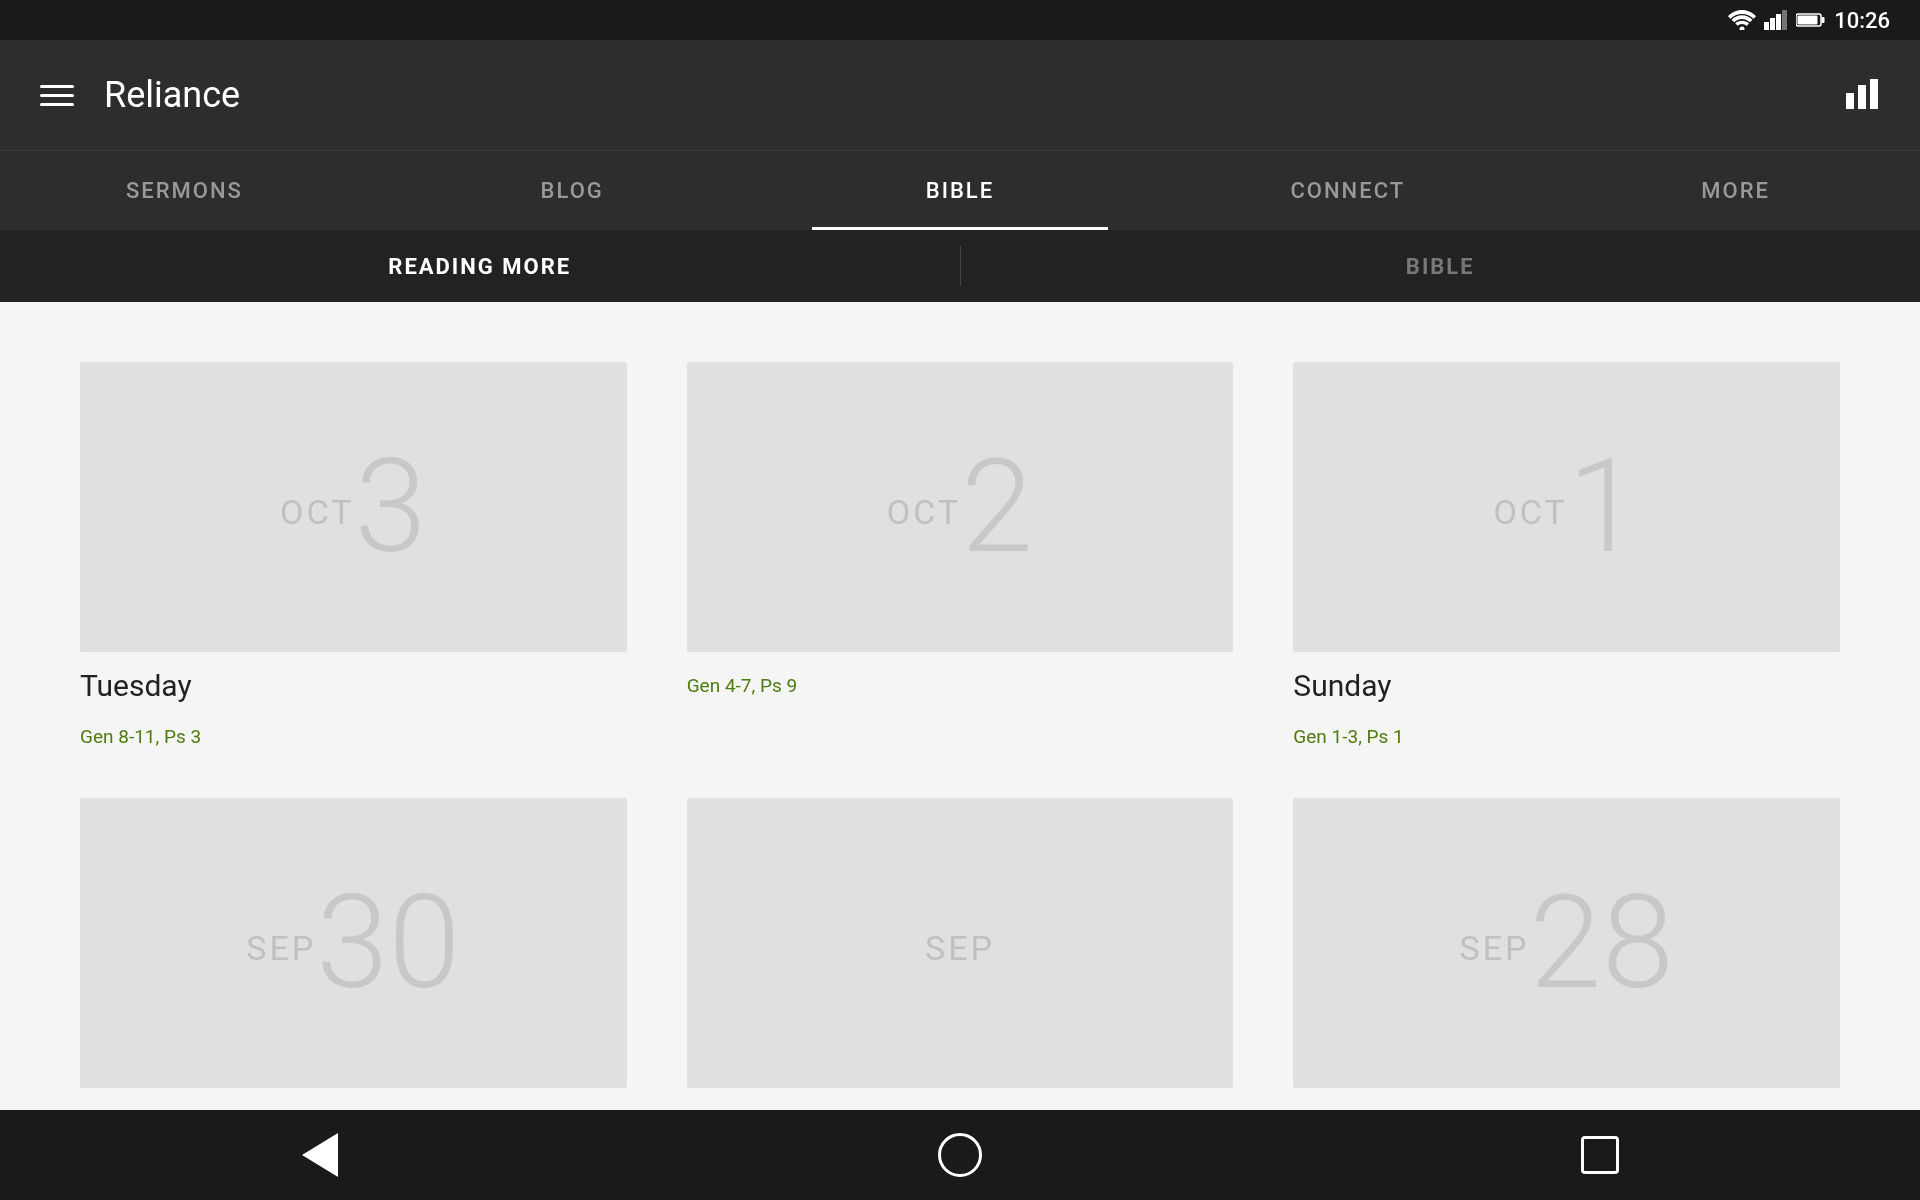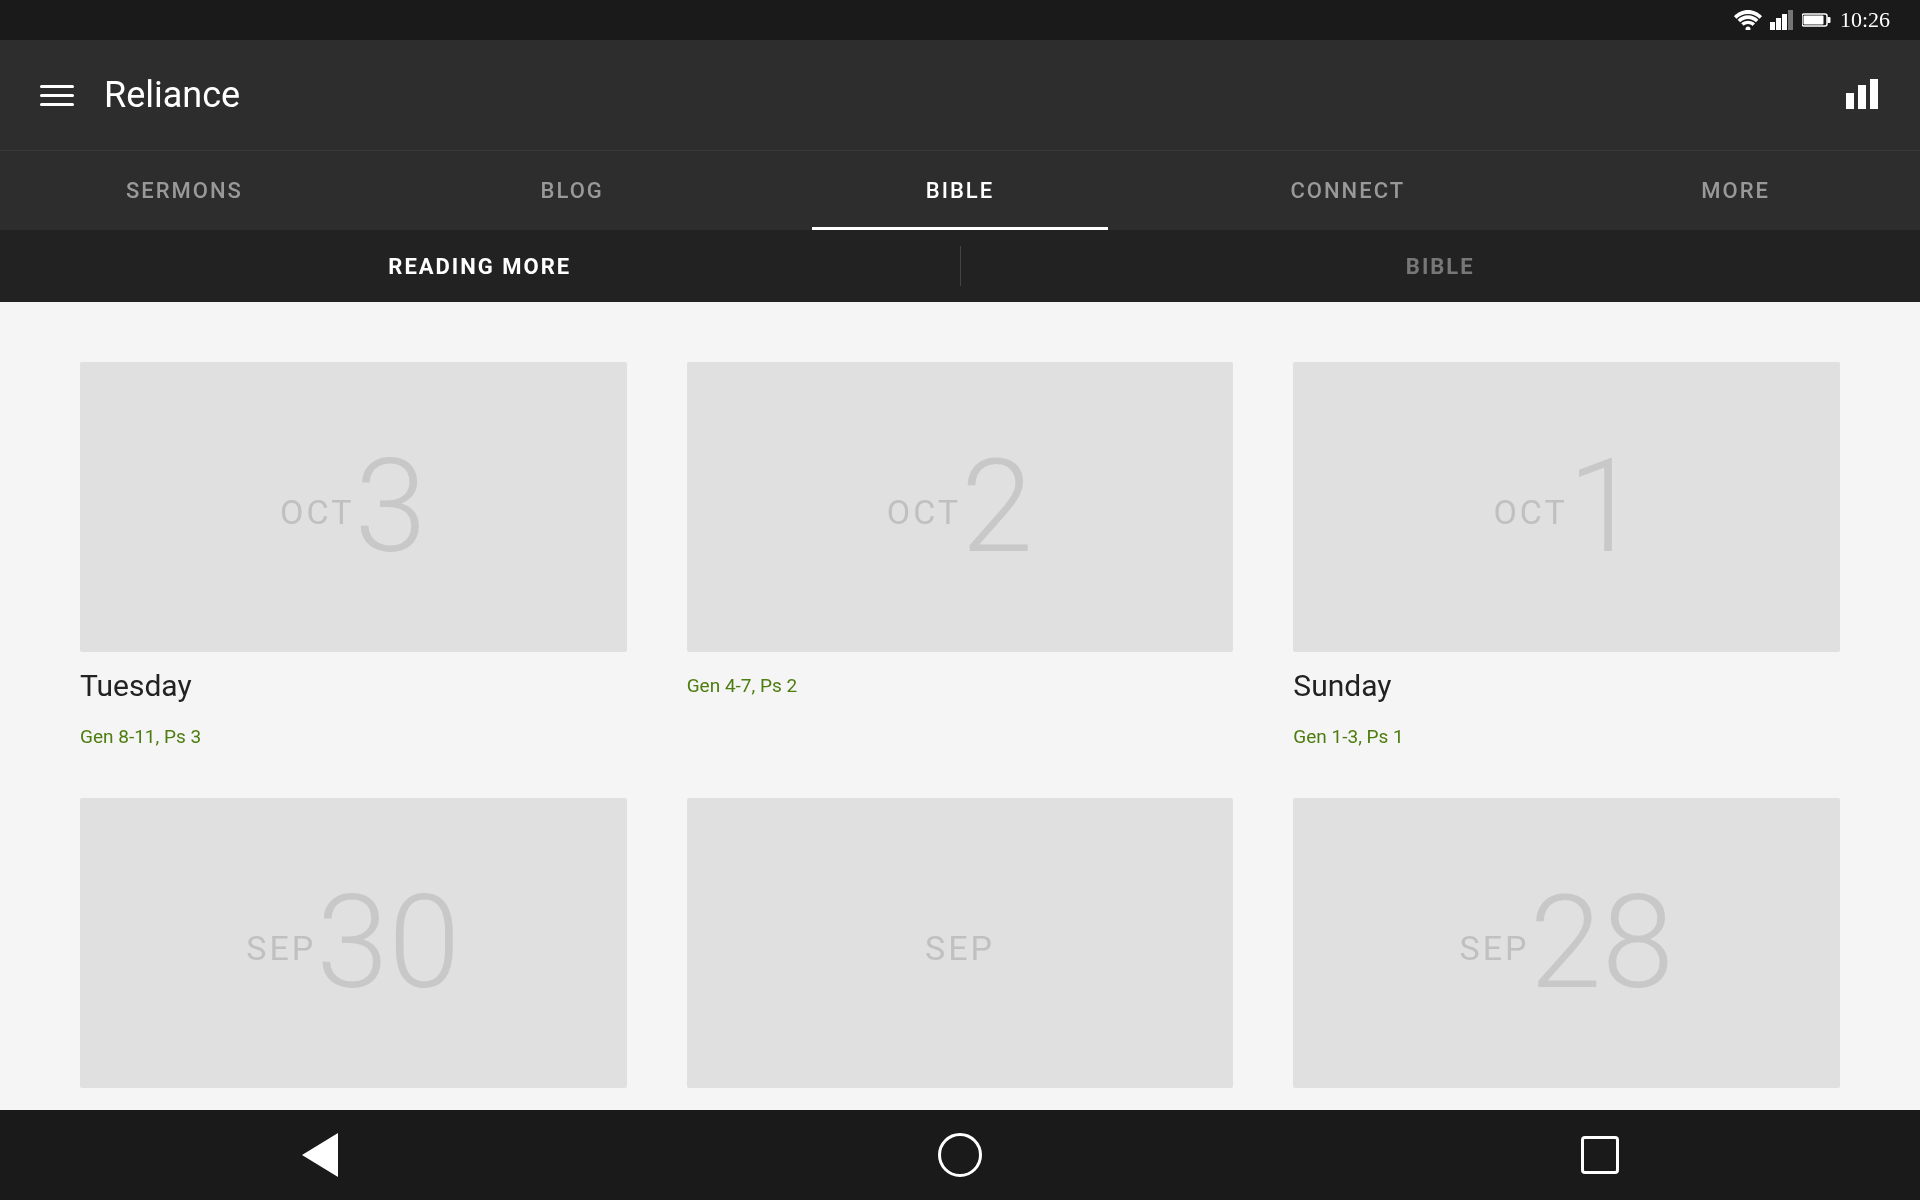--- a/index.html
+++ b/index.html
@@ -18,21 +18,20 @@
       display: flex;
       align-items: center;
       justify-content: flex-end;
       padding: 0 30px;
       gap: 12px;
     }
     .status-icons {
       display: flex;
       align-items: center;
       gap: 8px;
-      font-family: Liberation Serif, serif;
     }
     .status-time {
       color: white;
       font-size: 22px;
       font-weight: 500;
     }
 
     
     .app-bar {
       background: #2d2d2d;
@@ -315,21 +314,21 @@
     </div>
     <span class="card-weekday">Tuesday</span>
     <span class="card-readings">Gen 8-11, Ps 3</span>
   </div>
 
   <div class="card">
     <div class="card-image">
       <span class="card-month">OCT</span>
       <span class="card-day">2</span>
     </div>
-    <span class="card-readings">Gen 4-7, Ps 2</span>
+    <span class="card-readings">Gen 4-7, Ps 9</span>
   </div>
 
   <div class="card">
     <div class="card-image">
       <span class="card-month">OCT</span>
       <span class="card-day">1</span>
     </div>
     <span class="card-weekday">Sunday</span>
     <span class="card-readings">Gen 1-3, Ps 1</span>
   </div>

